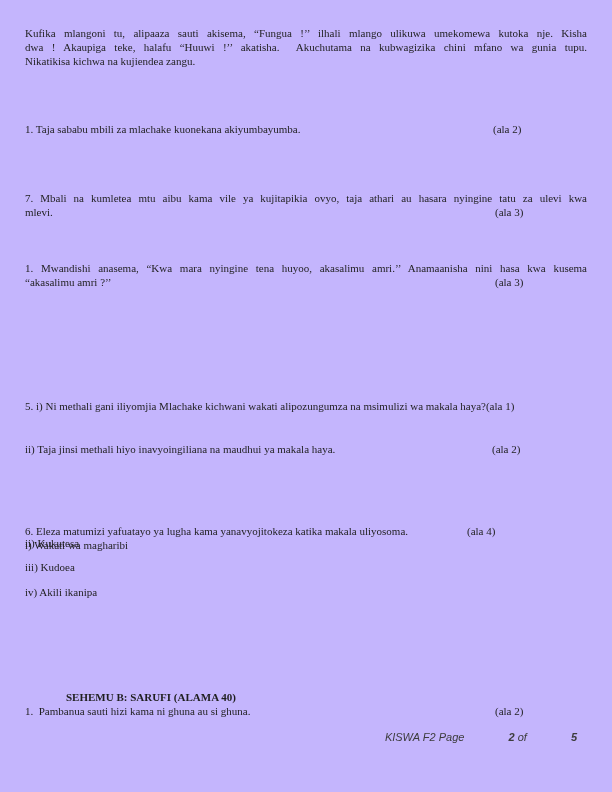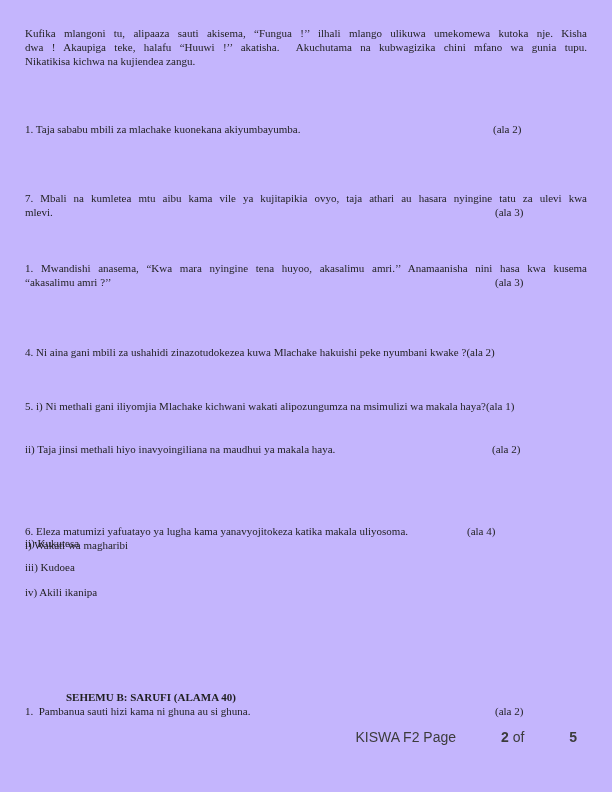--- a/index.html
+++ b/index.html
@@ -13,21 +13,21 @@
   }
   .blk{position:absolute;left:25px;width:562px;}
   .line{position:relative;}
   .just{text-align:justify;text-align-last:justify;text-justify:inter-word;}
   .nowrap{white-space:nowrap;}
   .ala{position:absolute;top:0;white-space:nowrap;}
   .bold{font-weight:bold;margin-left:41px;}
   .footer{
     position:absolute;top:731px;right:35px;
     font-family:"Liberation Sans","DejaVu Sans",sans-serif;
-    font-size:14px;line-height:12px;color:#3c3c3c;white-space:nowrap;
+    font-size:11px;line-height:12px;color:#3c3c3c;white-space:nowrap;font-style:italic;
   }
 </style>
 </head>
 <body>
 
 <div class="page">
 
   <div class="blk" style="top:26px">
     <div class="line just">Kufika mlangoni tu, alipaaza sauti akisema, “Fungua !’’ ilhali mlango ulikuwa umekomewa kutoka nje. Kisha</div>
     <div class="line just">dwa ! Akaupiga teke, halafu “Huuwi !’’ akatisha.&nbsp; Akuchutama na kubwagizika chini mfano wa gunia tupu.</div>
@@ -51,21 +51,20 @@
   </div>
 
   <div class="blk" style="top:261px">
     <div class="line just">1. Mwandishi anasema, “Kwa mara nyingine tena huyoo, akasalimu amri.’’ Anamaanisha nini hasa kwa kusema</div>
     <div class="line">
       <span>“akasalimu amri ?’’</span>
       <span class="ala" style="left:470px">(ala 3)</span>
     </div>
   </div>
 
-  <div class="blk nowrap" style="top:345px">4. Ni aina gani mbili za ushahidi zinazotudokezea kuwa Mlachake hakuishi peke nyumbani kwake ?(ala 2)</div>
 
   <div class="blk nowrap" style="top:399px">5. i) Ni methali gani iliyomjia Mlachake kichwani wakati alipozungumza na msimulizi wa makala haya?(ala 1)</div>
 
   <div class="blk" style="top:442px">
     <div class="line nowrap">
       <span>ii) Taja jinsi methali hiyo inavyoingiliana na maudhui ya makala haya.</span>
       <span class="ala" style="left:467px">(ala 2)</span>
     </div>
   </div>
 

